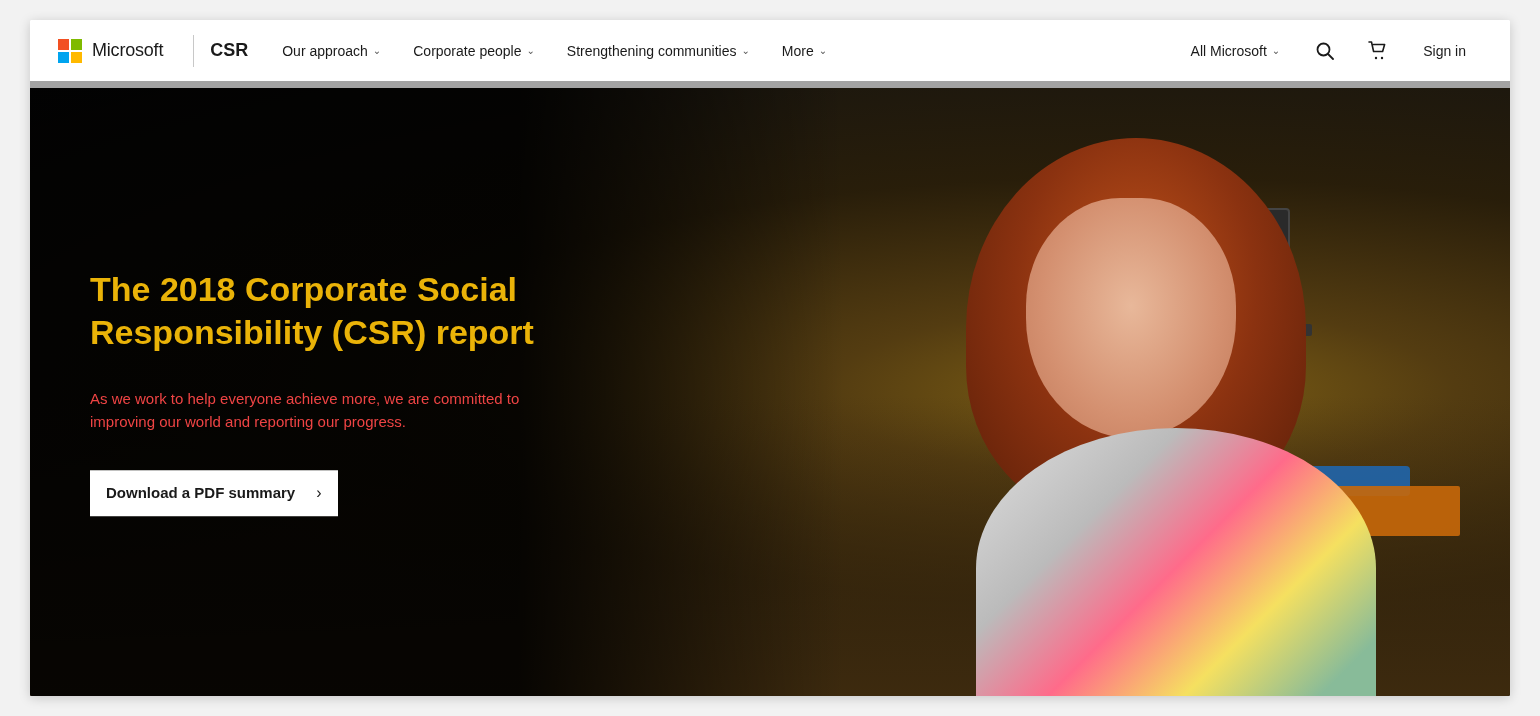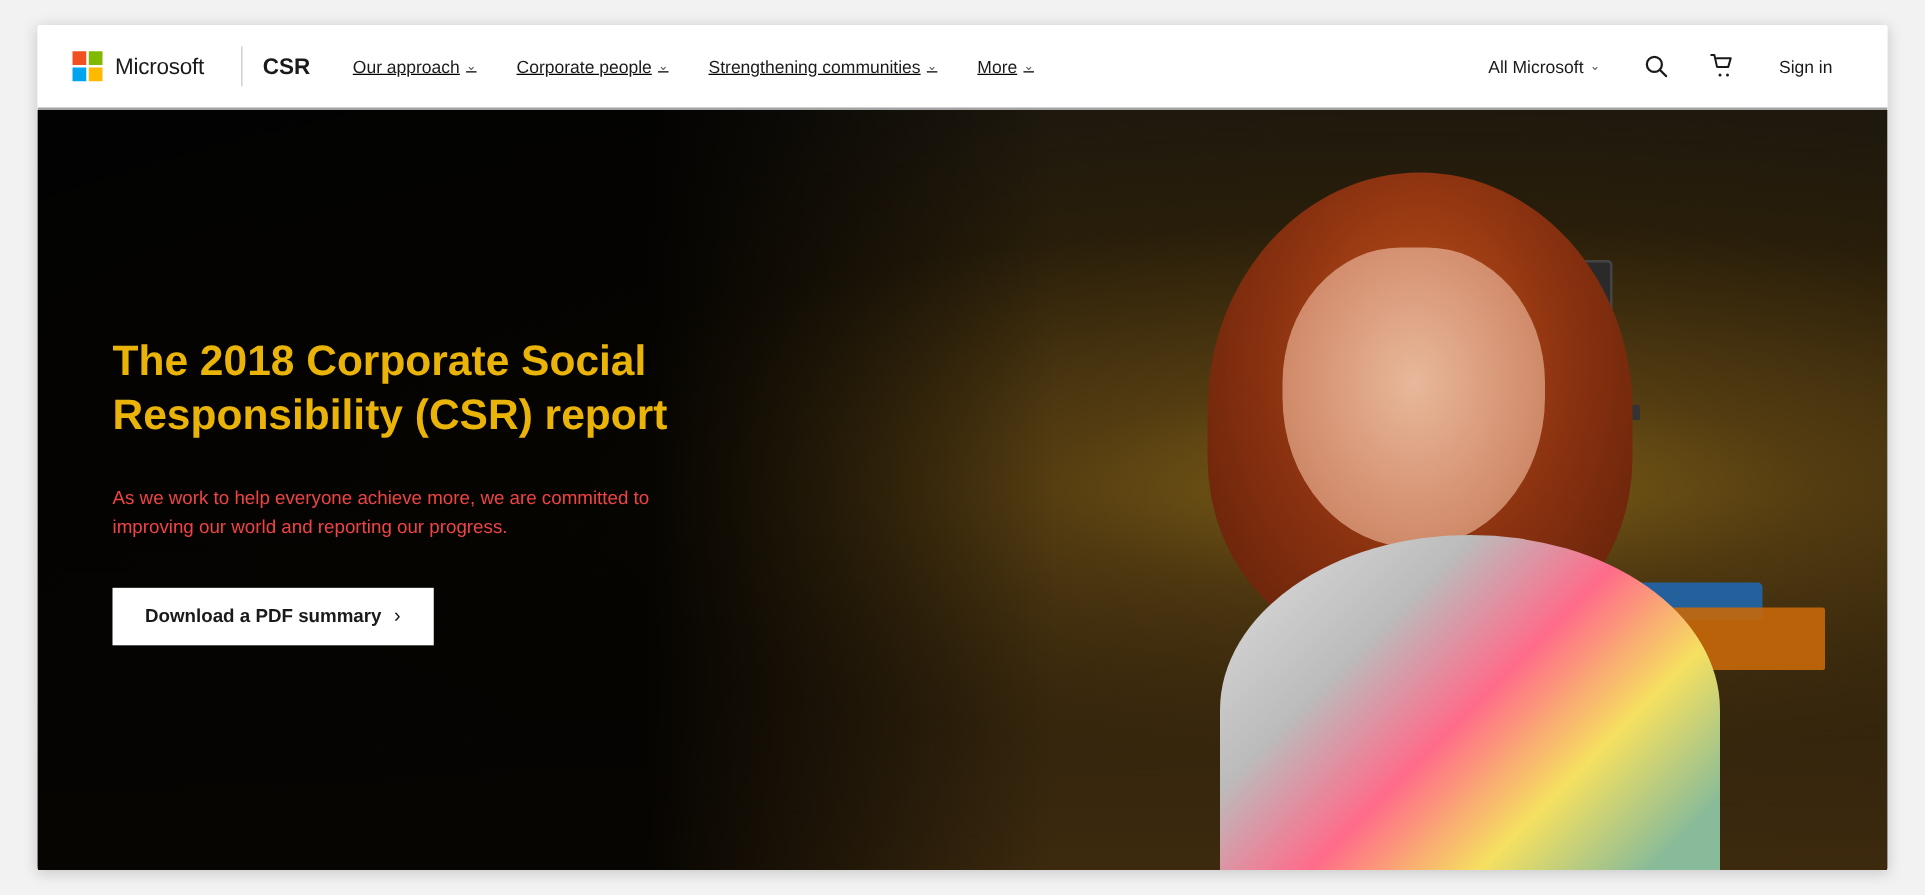--- a/index.html
+++ b/index.html
@@ -19,21 +19,21 @@
       border-radius: 2px;
       overflow: hidden;
     }
 
     
     .navbar {
       display: flex;
       align-items: center;
       height: 68px;
       padding: 0 28px;
-      border-bottom: 2px solid #a3a3a3;
+      border-bottom: 7px solid #a3a3a3;
       background: #fff;
     }
 
     .logo-area {
       display: flex;
       align-items: center;
       gap: 10px;
       margin-right: 14px;
     }
 
@@ -69,21 +69,20 @@
       font-weight: 700;
       color: #1a1a1a;
       margin-right: 18px;
     }
 
     .nav-links {
       display: flex;
       align-items: flex-end;
       gap: 0;
       flex: 1;
-      text-decoration: underline;
     }
 
     .nav-item {
       display: flex;
       align-items: center;
       gap: 5px;
       padding: 0 16px;
       height: 68px;
       font-size: 14px;
       color: #1a1a1a;
@@ -294,22 +293,22 @@
       font-size: 15px;
       line-height: 1.55;
       color: #ef4444;
       margin-bottom: 36px;
       font-weight: 400;
     }
 
     .hero-btn {
       display: inline-flex;
       align-items: center;
-      gap: 10px;
-      padding: 14px 26px;
+      gap: 21px;
+      padding: 14px 16px;
       background: #fff;
       color: #1a1a1a;
       font-size: 15px;
       font-weight: 700;
       border: none;
       cursor: pointer;
       text-decoration: none;
     }
 
     .btn-arrow {

